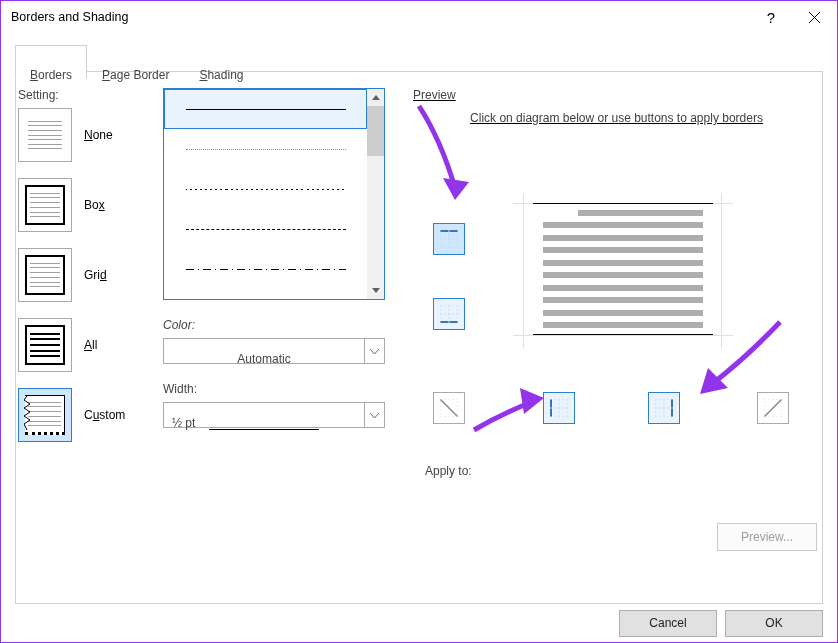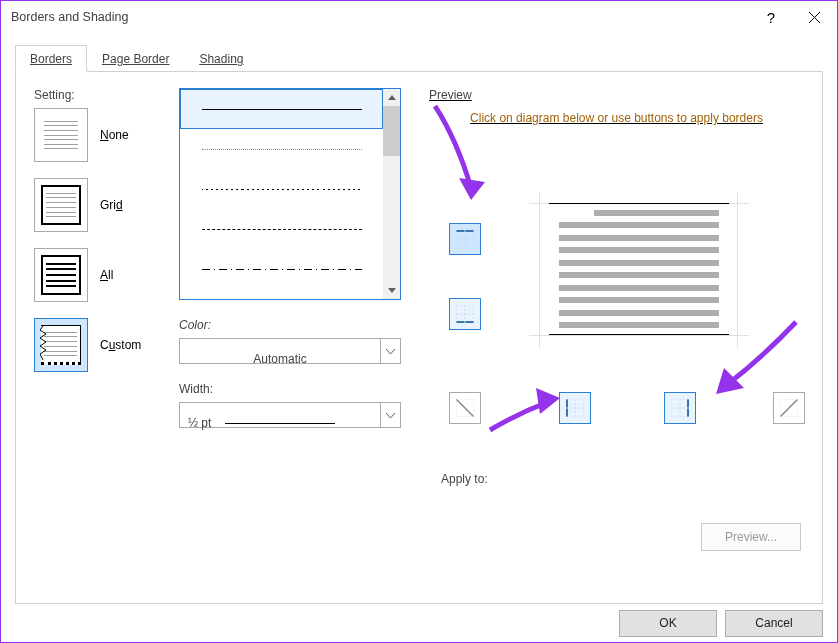--- a/index.html
+++ b/index.html
@@ -1,27 +1,27 @@
 <!DOCTYPE html>
 <html><head>
 <meta charset="utf-8">
 <style>
   * { box-sizing: border-box; font-family: "Segoe UI", sans-serif; font-size: 12px; }
   body { margin: 0; background: #fff; }
   .window { width: 838px; height: 643px; border: 1px solid #9333ea; background: #fff; position: relative; display: flex; flex-direction: column; }
   .titlebar { height: 32px; display: flex; align-items: center; padding: 0 0 0 10px; }
-  .titlebar .title { font-size: 12.5px; color: #404040; flex: 1; }
+  .titlebar .title { font-size: 12.5px; color: #000000; flex: 1; }
   .titlebar .btn { width: 46px; height: 32px; display: flex; align-items: center; justify-content: center; color: #000; }
   .titlebar .btn.help { width: 40px; font-size: 15px;}
   .client { flex: 1; padding: 12px 14px 0 14px; position: relative; }
   .tabs { display: flex; border-bottom: 1px solid #d0d0d0; height: 27px; }
-  .tab { padding: 0 14px; height: 27px; line-height: 27px; color: #444; cursor: default; border: 1px solid transparent; border-bottom: none; margin-bottom: -1px; text-decoration: underline; }
+  .tab { padding: 16px 14px; height: 27px; line-height: 27px; color: #444; cursor: default; border: 1px solid transparent; border-bottom: none; margin-bottom: -1px; }
   .tab.active { background: #fff; border-color: #d0d0d0; border-bottom: 1px solid #fff; position: relative; z-index: 2;}
   .tab .ul { text-decoration: underline; }
-  .panel { border: 1px solid #d0d0d0; border-top: none; height: 532px; padding: 16px 18px; position: relative;}
+  .panel { border: 1px solid #d0d0d0; border-top: none; height: 532px; padding: 16px 2px; position: relative;}
   .columns { display: flex; height: 100%; }
   .col1 { width: 145px; }
   .col2 { width: 250px; }
   .col3 { flex: 1; position: relative; text-decoration: underline; }
 
   .section-label { color: #444; margin-bottom: 6px;}
 
   
   .setting-row { display: flex; align-items: center; margin-bottom: 16px; cursor: default;}
   .setting-thumb { width: 54px; height: 54px; border: 1px solid #a9a9a9; background: #fff; display: flex; align-items: center; justify-content: center; margin-right: 12px; padding: 3px;}
@@ -41,21 +41,21 @@
   .sb-thumb { height: 50px; background: #cdcdcd; }
   .sb-track { flex:1;}
 
   
   .dropdown { width: 222px; height: 26px; border: 1px solid #a9a9a9; background: #fff; display: flex; align-items: center; margin-top:4px;}
   .dropdown .dd-btn { width: 20px; height: 100%; border-left: 1px solid #a9a9a9; display: flex; align-items: center; justify-content: center;}
   .dropdown.center .dd-text { flex: 1; text-align: center;}
   .dropdown .dd-text { flex: 1; padding: 0 8px; color: #444; margin-top: 16px;}
 
   
-  .preview-instr { text-align: center; color: #a16207; line-height: 1.4; margin: 8px 40px 0 40px;}
+  .preview-instr { text-align: center; color: #404040; line-height: 1.4; margin: 8px 40px 0 40px;}
   .border-btn { width: 32px; height: 32px; border: 1px solid #a9a9a9; background: #fff; display:flex; align-items:center; justify-content:center; position:absolute;}
   .border-btn.on { border-color: #2a7fd4; background: #cfe6ff; }
   .border-btn.on.light { background: #e9f3fe;}
   .preview-box { position: absolute; left: 120px; top: 115px; width: 180px; height: 132px; background: #fff; border: 1px solid #000; border-left:none; border-right:none; padding: 6px 10px; display:flex; flex-direction:column; justify-content:space-between;}
   .preview-box .pl { height: 6px; background: #adadad;}
   .preview-box .pl.short { margin-left: 35px;}
   .guide { position:absolute; background: #e0e0e0;}
 
   
   .apply-dd { width: 360px; height: 25px; border: 1px solid #767676; display: flex; align-items:center; margin-top: 3px; position:absolute; left:12px; top:388px;}
@@ -105,20 +105,33 @@
                   <div class="ln"></div>
                   <div class="ln"></div>
                   <div class="ln"></div>
                   <div class="ln"></div>
                   <div class="ln"></div>
                 </div>
             </div>
             <div class="setting-label"><span class="ul">N</span><span>one</span></div>
           </div>
 
+          <div class="setting-row">
+            <div class="setting-thumb">
+              <div class="thumb-inner" style="border:2.5px solid #000;">
+                  <div class="ln"></div>
+                  <div class="ln"></div>
+                  <div class="ln"></div>
+                  <div class="ln"></div>
+                  <div class="ln"></div>
+                  <div class="ln"></div>
+                </div>
+            </div>
+            <div class="setting-label"><span>Bo</span><span class="ul">x</span></div>
+          </div>
 
           <div class="setting-row">
             <div class="setting-thumb">
               <div class="thumb-inner" style="border:2.5px solid #000;">
                   <div class="ln"></div>
                   <div class="ln"></div>
                   <div class="ln"></div>
                   <div class="ln"></div>
                   <div class="ln"></div>
                   <div class="ln"></div>
@@ -198,21 +211,21 @@
             <div class="dd-text">Automatic</div>
             <div class="dd-btn">
                 <svg width="9" height="5">
                   <path d="M0 0 L4.5 5 L9 0" fill="none" stroke="#606060" stroke-width="1"></path>
                 </svg>
               </div>
           </div>
 
           <div class="section-label" style="margin-top:18px;"><span class="ul">W</span>idth:</div>
           <div class="dropdown">
-            <div class="dd-text" style="display:flex;align-items:center;gap:14px;">
+            <div class="dd-text" style="display:flex;align-items:flex-end;gap:14px;">
               <span>½ pt</span>
               <span style="flex:1;border-top:1px solid #000;max-width:110px;"></span>
             </div>
             <div class="dd-btn">
                 <svg width="9" height="5">
                   <path d="M0 0 L4.5 5 L9 0" fill="none" stroke="#606060" stroke-width="1"></path>
                 </svg>
               </div>
           </div>
         </div>
@@ -269,21 +282,21 @@
                 <path d="M0 9 H18 M9 0 V18 M0 0 H18 M0 18 H18 M0 0 V18" stroke="#c6d9ee" stroke-width="1" stroke-dasharray="2 2"></path>
               </svg>
           </div>
           <div class="border-btn" style="left:344px; top:304px;">
             <svg width="18" height="18">
                 <path d="M0 18 L18 0" stroke="#888" stroke-width="1.5"></path>
                 <rect x="0" y="0" width="18" height="18" fill="none" stroke="#ddd" stroke-dasharray="2 2"></rect>
               </svg>
           </div>
 
-          <div class="section-label" style="position:absolute;left:12px;top:384px;">Apply to:</div>
+          <div class="section-label" style="position:absolute;left:12px;top:376px;">Apply to:</div>
 
           <div class="options-btn">Preview...</div>
 
           <svg class="arrow" style="left:-2px; top:12px;" width="70" height="110">
             <path d="M8 6 Q 30 40 44 88" stroke="#9333ea" stroke-width="5" fill="none"></path>
             <path d="M44 100 L32 78 L58 82 Z" fill="#9333ea"></path>
           </svg>
           <svg class="arrow" style="left:55px; top:300px;" width="90" height="50">
             <path d="M6 42 Q 35 25 64 14" stroke="#9333ea" stroke-width="5" fill="none"></path>
             <path d="M76 10 L52 0 L56 26 Z" fill="#9333ea"></path>
@@ -291,16 +304,16 @@
           <svg class="arrow" style="left:275px; top:228px;" width="100" height="90">
             <path d="M92 6 Q 60 40 24 68" stroke="#9333ea" stroke-width="5" fill="none"></path>
             <path d="M12 78 L20 52 L40 72 Z" fill="#9333ea"></path>
           </svg>
         </div>
       </div>
     </div>
   </div>
 
   <div class="footer">
+    <div class="fbtn">Cancel</div>
     <div class="fbtn">OK</div>
-    <div class="fbtn">Cancel</div>
   </div>
 </div>
 
 </body></html>

